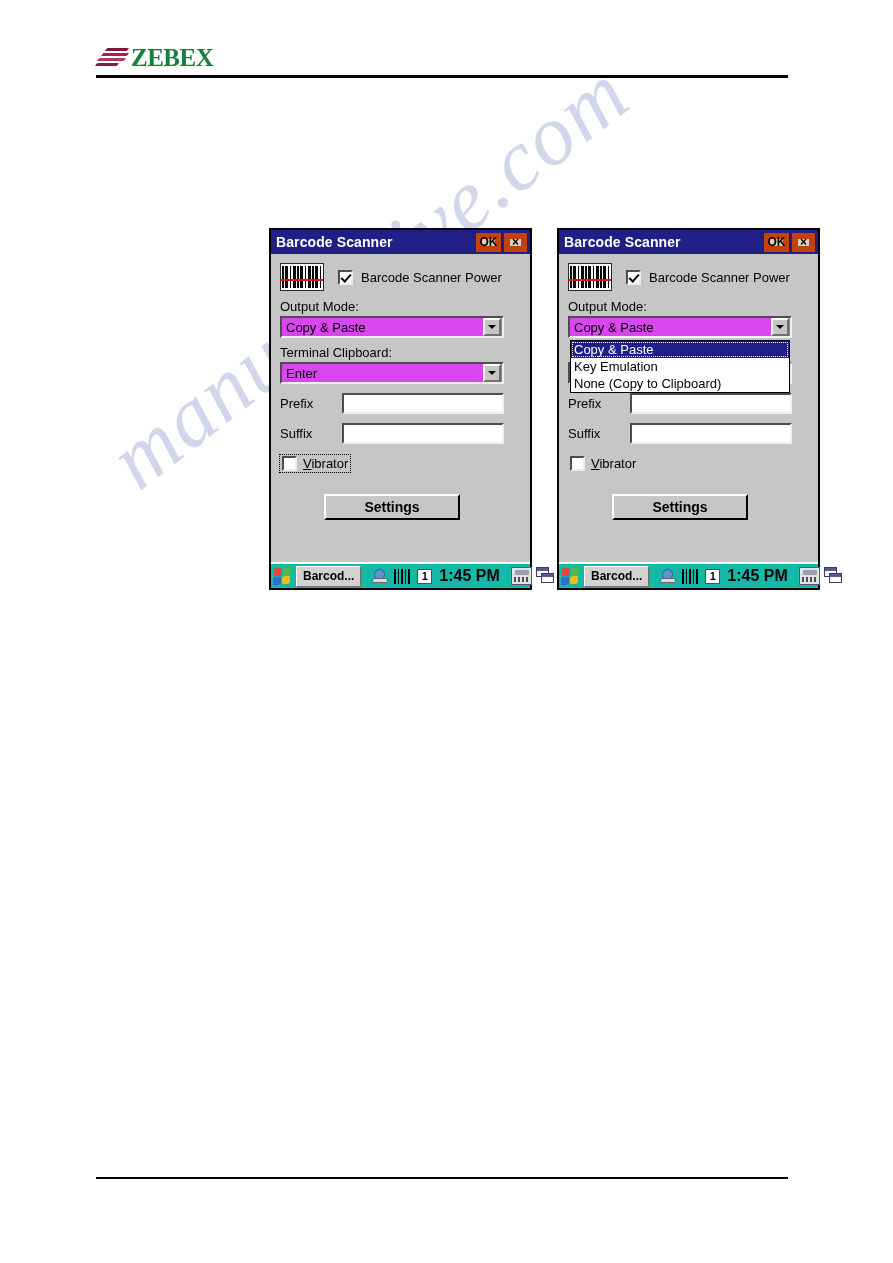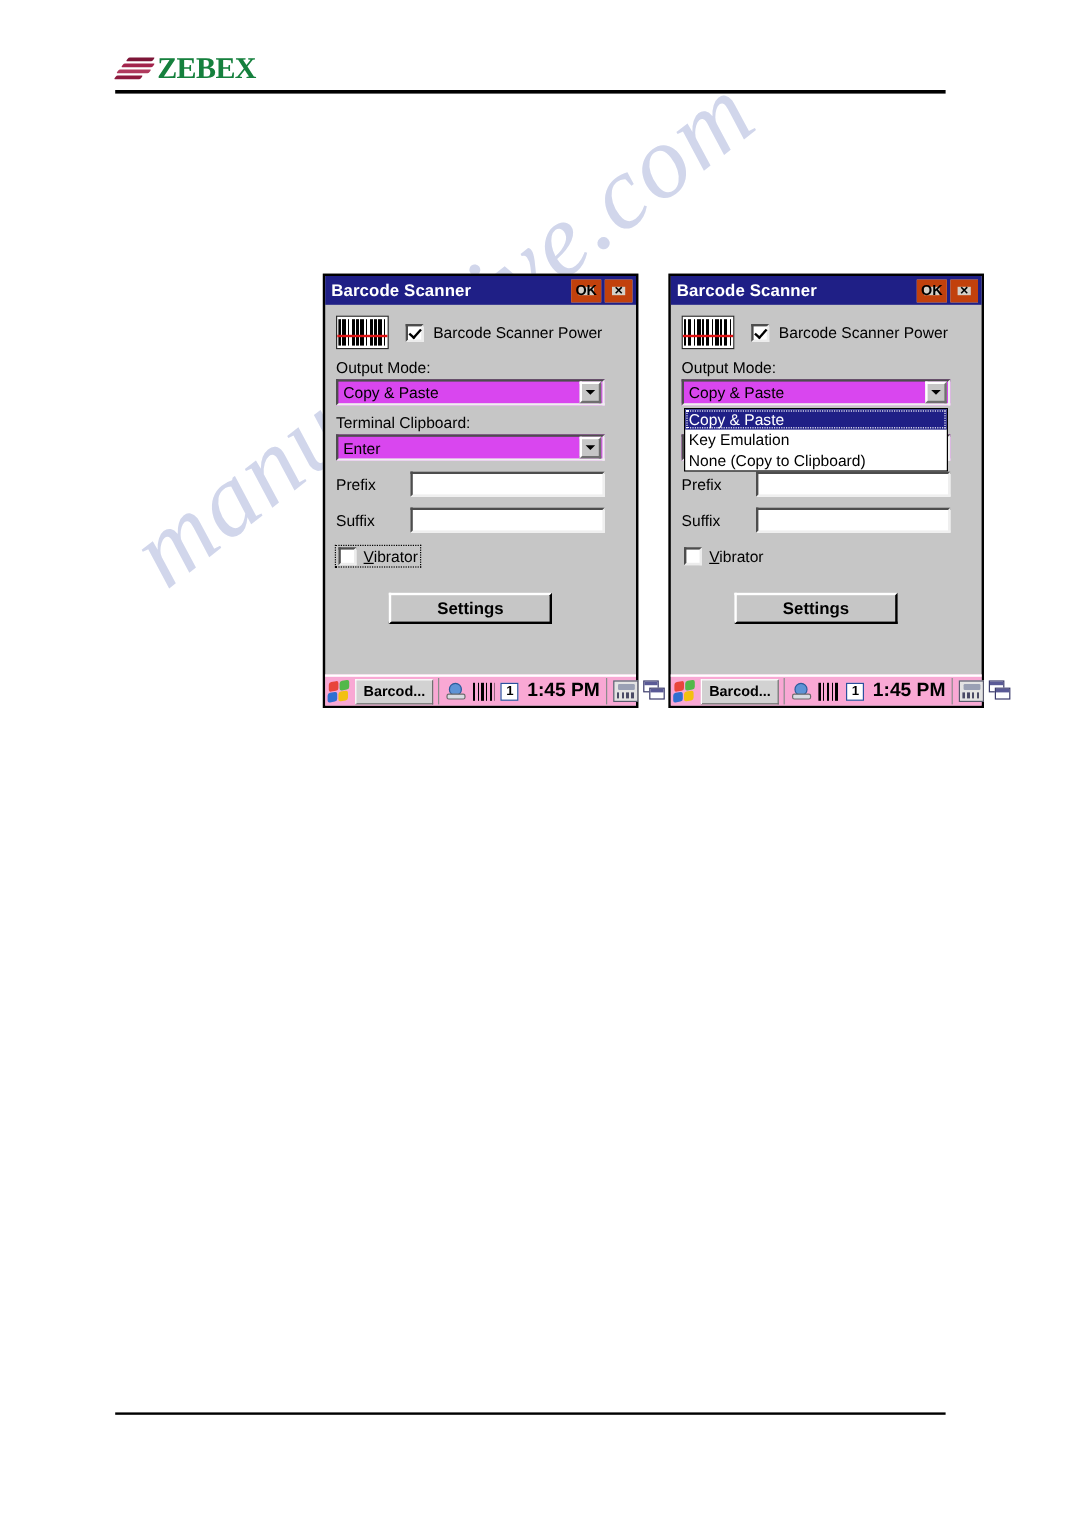--- a/index.html
+++ b/index.html
@@ -335,21 +335,21 @@
     align-items: center;
     justify-content: center;
     color: #000000;
   }
 
   
   .taskbar {
     position: absolute;
     left: 0; right: 0; bottom: 0;
     height: 26px;
-    background: #f9a8d4;
+    background: #14b8a6;
     border-top: 2px solid #ffffff;
     box-sizing: border-box;
     display: flex;
     align-items: center;
     padding: 0 2px;
   }
   .start-flag {
     width: 20px; height: 19px;
     position: relative;
     flex: none;

